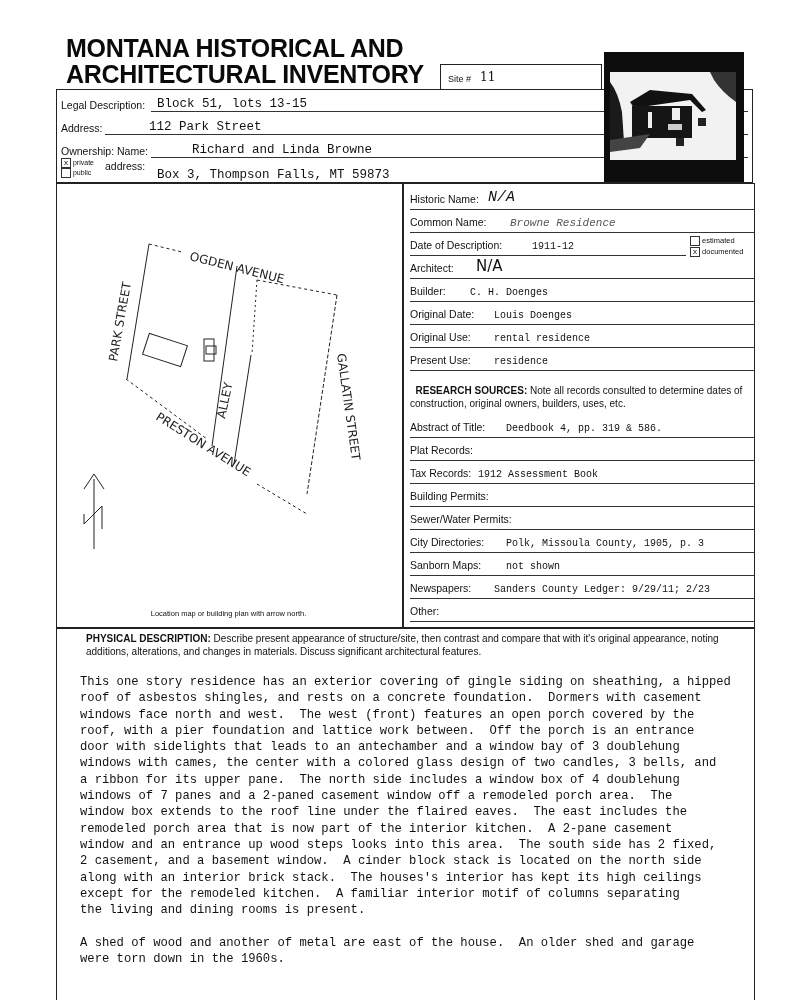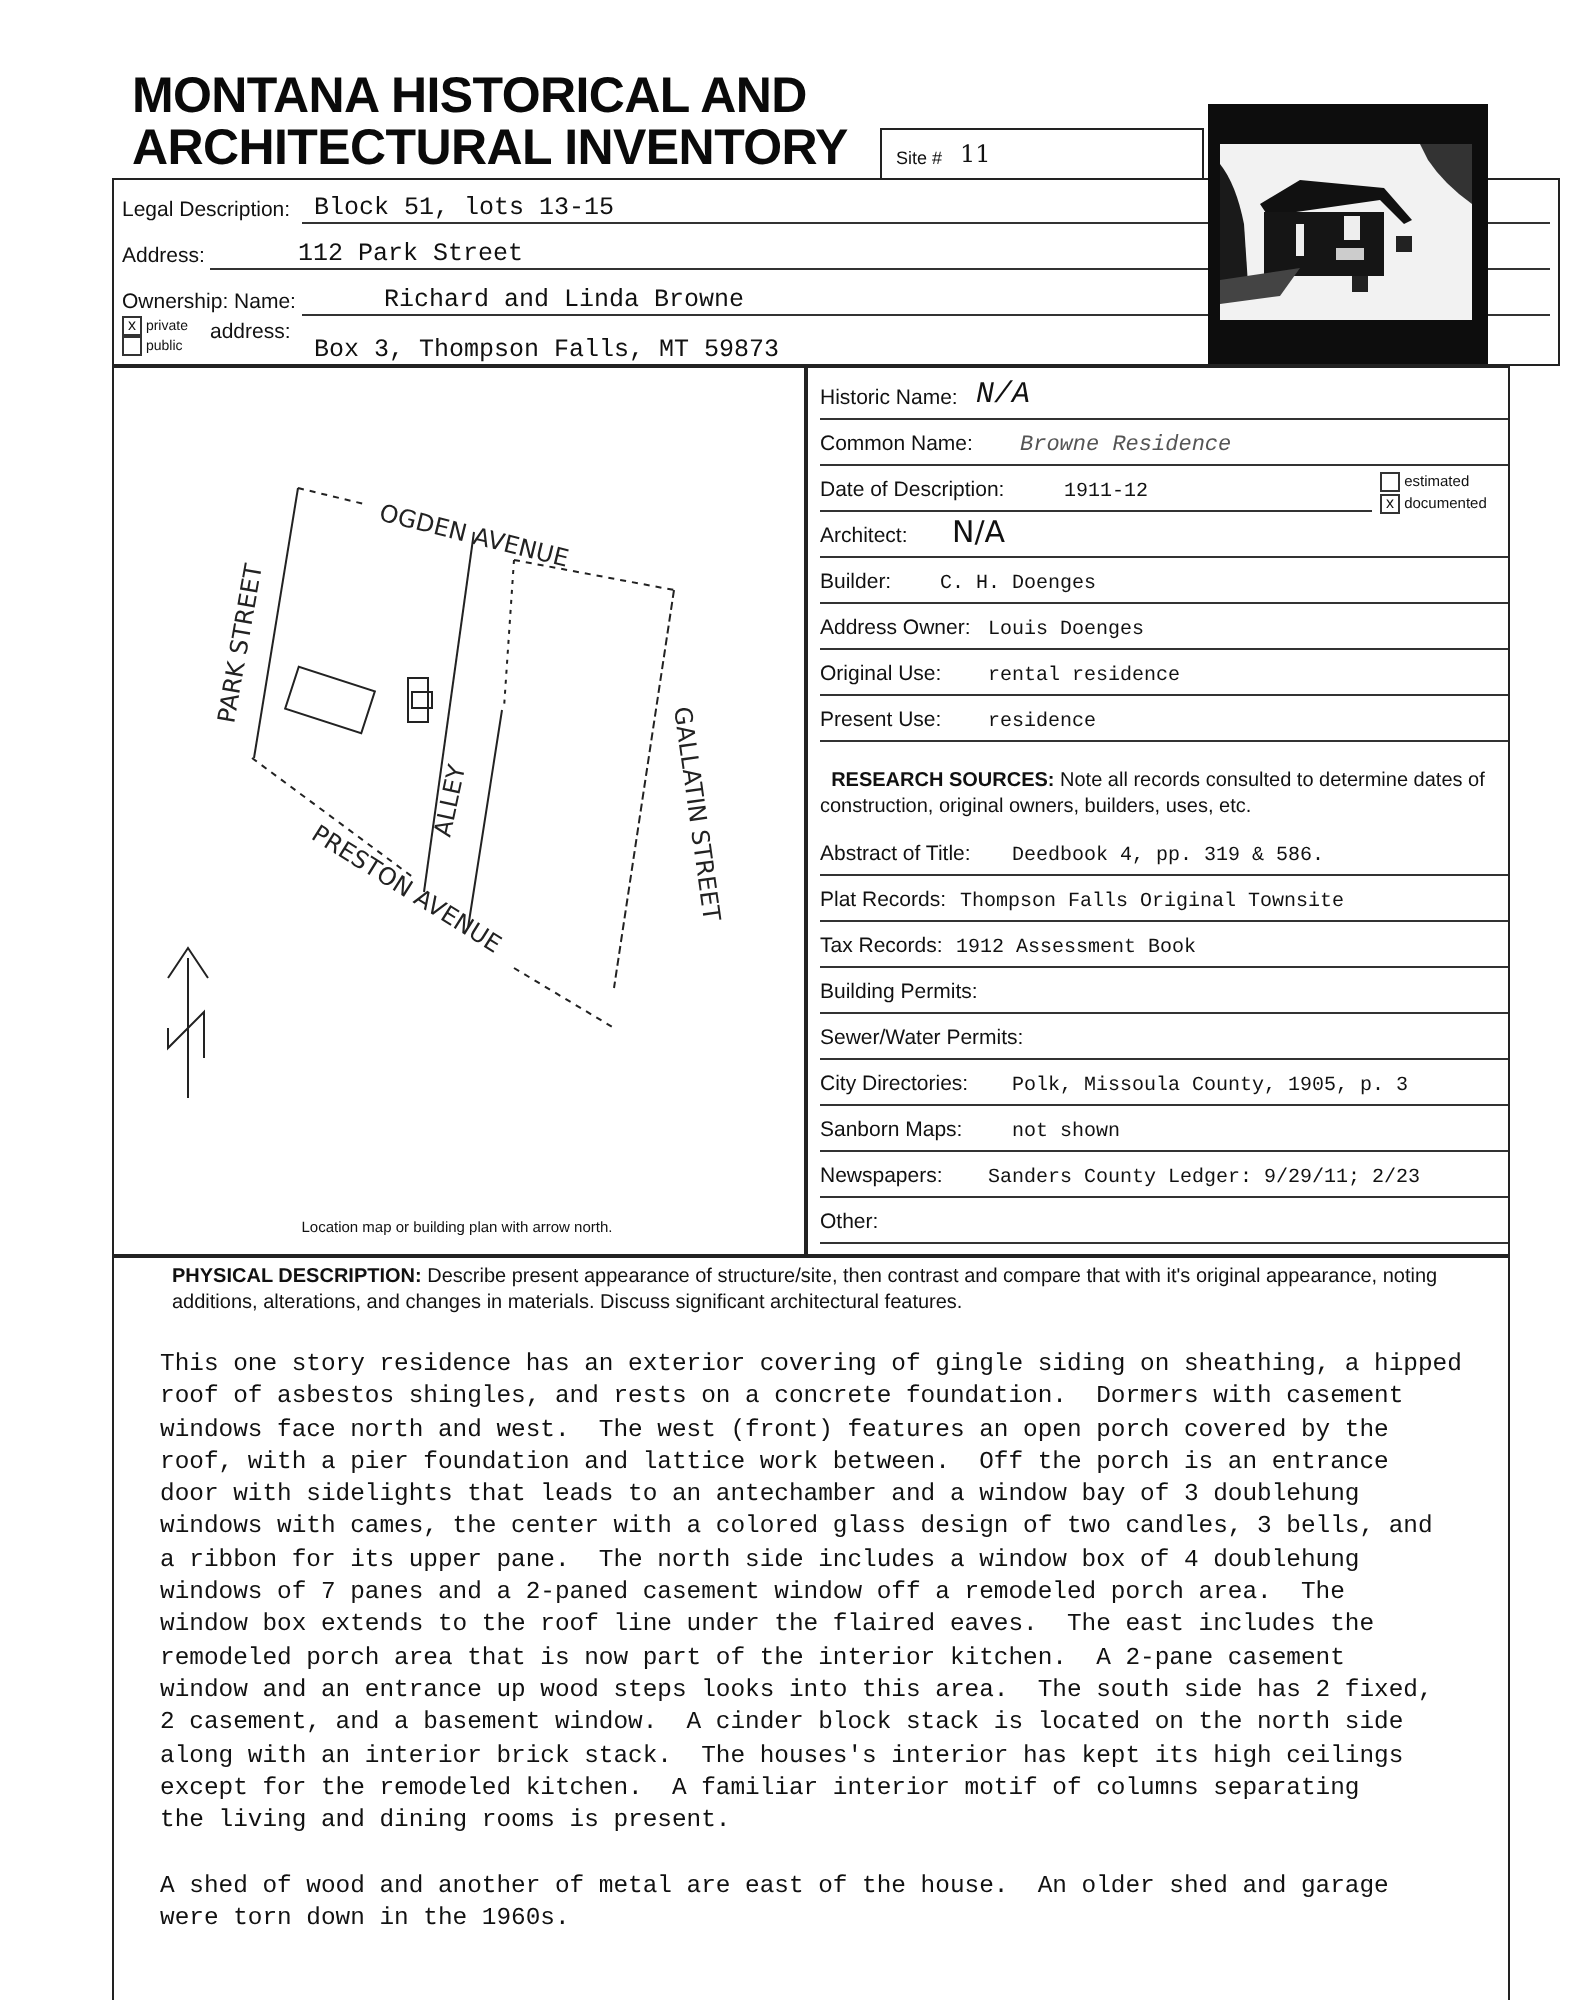--- a/index.html
+++ b/index.html
@@ -4,21 +4,21 @@
 <style>
   html, body { margin:0; padding:0; background:#fff; }
   body { width:792px; height:1000px; position:relative; overflow:hidden; color:#111; font-family:"Liberation Sans", sans-serif; }
   .abs { position:absolute; }
   .title { left:66px; font-weight:bold; font-size:25px; letter-spacing:-0.3px; line-height:28px; color:#0a0a0a; }
   .title1 { top:34px; }
   .title2 { top:60px; }
   .site-box { left:440px; top:64px; width:160px; height:24px; border:1px solid #222; border-bottom:none; }
   .site-label { left:448px; top:74px; font-size:9px; }
   .site-val { left:480px; top:70px; font-family:"DejaVu Serif", serif; font-size:12px; }
-  .top-box { left:56px; top:89px; width:695px; height:92px; border:1.5px solid #222;padding-left:27px; }
+  .top-box { left:56px; top:89px; width:695px; height:92px; border:1.5px solid #222; }
   .row { position:absolute; left:4px; right:4px; height:23px; font-size:10.5px; }
   .row .lbl { position:absolute; left:0; bottom:4px; }
   .row .line { position:absolute; bottom:3px; border-bottom:1px solid #333; }
   .row .val { position:absolute; bottom:4px; font-family:"Liberation Mono", monospace; font-size:12.5px; }
   .photo { left:604px; top:52px; width:140px; height:130px; background:#0d0d0d; }
   .photo-inner { position:absolute; left:6px; top:20px; width:126px; height:88px; background:#f4f4f4; overflow:hidden; }
   .left-box { left:56px; top:183px; width:345px; height:443px; border:1.5px solid #222; }
   .right-box { left:403px; top:183px; width:350px; height:443px; border:1.5px solid #222; }
   .rrow { position:absolute; left:6px; right:0; height:23px; font-size:10.5px; border-bottom:1px solid #333; }
   .rrow .lbl { position:absolute; left:0; bottom:4px; }
@@ -138,39 +138,38 @@
   </div>
   <div class="rrow" style="top:71px;">
     <span class="lbl">Architect:</span>
     <span class="val" style="left:66px; font-family:'DejaVu Sans', sans-serif; font-size:15px;">N/A</span>
   </div>
   <div class="rrow" style="top:94px;">
     <span class="lbl">Builder:</span>
     <span class="val" style="left:60px;">C. H. Doenges</span>
   </div>
   <div class="rrow" style="top:117px;">
-    <span class="lbl">Address Owner:</span>
+    <span class="lbl">Original Date:</span>
     <span class="val" style="left:84px;">Louis Doenges</span>
   </div>
   <div class="rrow" style="top:140px;">
     <span class="lbl">Original Use:</span>
     <span class="val" style="left:84px;">rental residence</span>
   </div>
   <div class="rrow" style="top:163px;">
     <span class="lbl">Present Use:</span>
     <span class="val" style="left:84px;">residence</span>
   </div>
 
   <div class="rrow" style="top:230px;">
     <span class="lbl">Abstract of Title:</span>
     <span class="val" style="left:96px;">Deedbook 4, pp. 319 &amp; 586.</span>
   </div>
   <div class="rrow" style="top:253px;">
     <span class="lbl">Plat Records:</span>
-    <span class="val" style="left:70px;">Thompson Falls Original Townsite</span>
   </div>
   <div class="rrow" style="top:276px;">
     <span class="lbl">Tax Records:</span>
     <span class="val" style="left:68px;">1912 Assessment Book</span>
   </div>
   <div class="rrow" style="top:299px;">
     <span class="lbl">Building Permits:</span>
     <span class="val" style="left:90px;"></span>
   </div>
   <div class="rrow" style="top:322px;">

